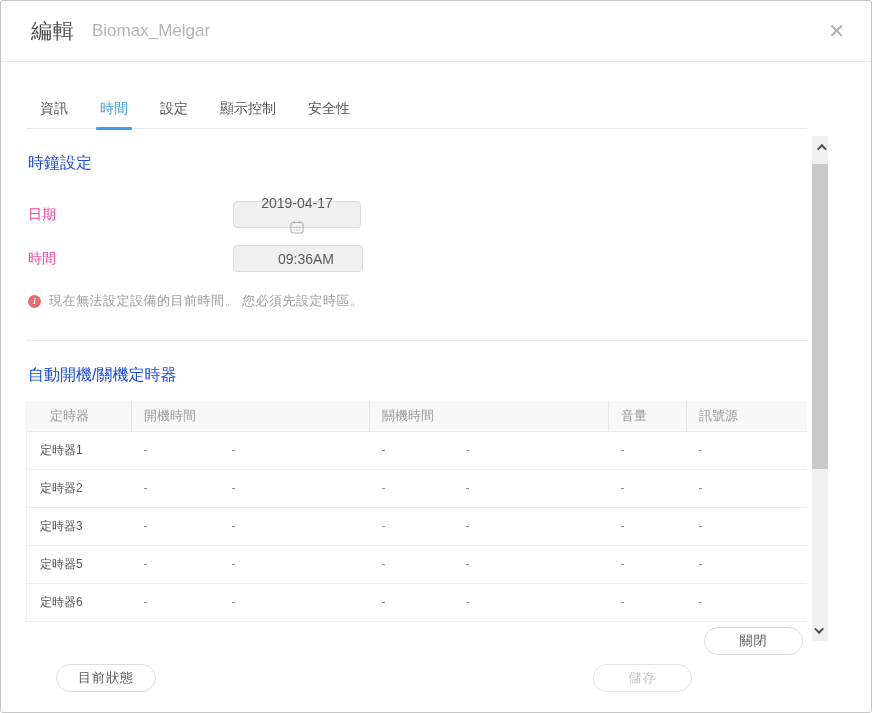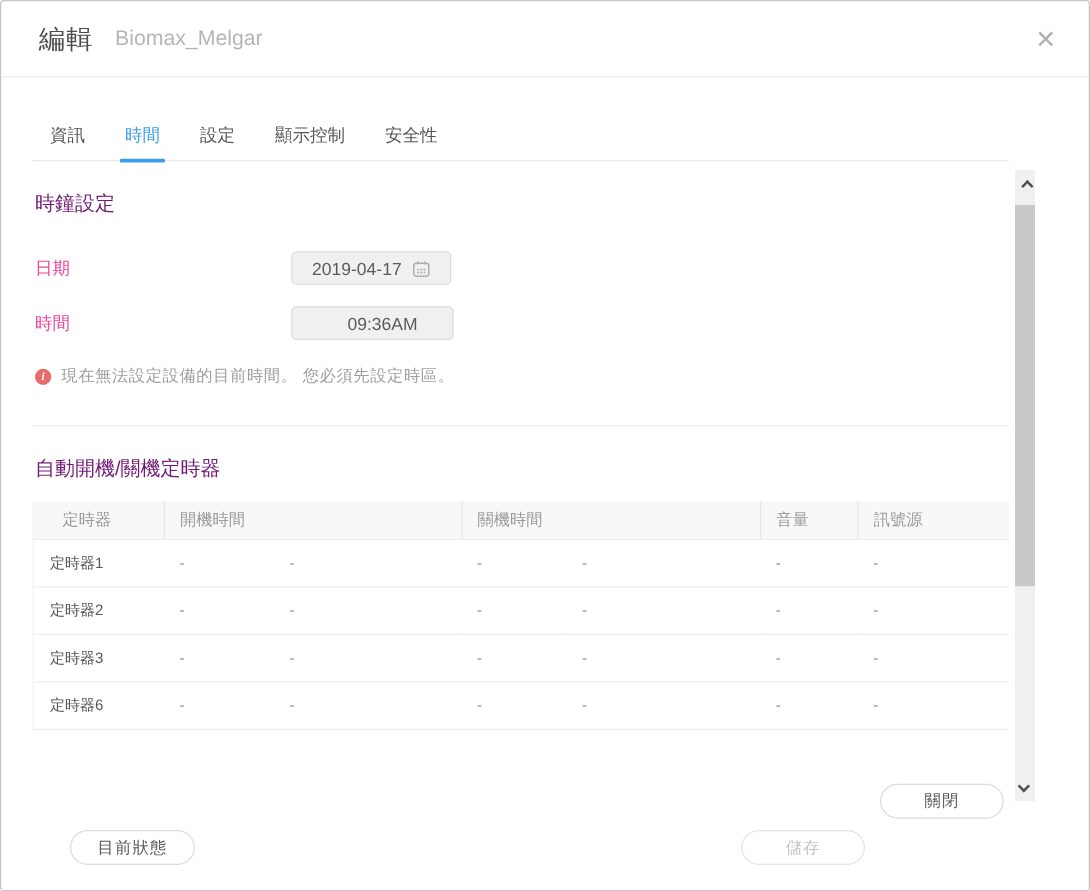--- a/index.html
+++ b/index.html
@@ -38,29 +38,29 @@
   .tab.active::after {
     content:""; position:absolute; left:-2px; right:-2px; bottom:-2px;
     height:3px; background:#3d9fe9; border-radius:1px;
   }
 
   
   .scroll-area {
     position:absolute; top:135px; left:25px; width:781px; height:505px;
     overflow:hidden;
   }
-  .section-heading { font-size:16px; color:#701a75; padding-left:2px; }
+  .section-heading { font-size:16px; color:#1d4ed8; padding-left:2px; }
   .h-clock { margin-top:17px; }
   .form-row { display:flex; align-items:center; height:27px; margin-top:17px; }
   .form-row.first { margin-top:27px; }
   .form-label { font-size:14px; color:#ec4899; width:207px; padding-left:2px; }
   .picker {
     height:27px; background:#f0f0f0; border:1px solid #dcdcdc; border-radius:4px;
     display:flex; align-items:center; justify-content:center;
-    font-size:14px; color:#5a5a5a; cursor:pointer;
+    font-size:14px; color:#5a5a5a; cursor:pointer;flex-direction:column;
   }
   .picker.date { width:128px; gap:9px; }
   .picker.time { width:130px;padding-left:16px; }
   .cal-icon { display:inline-flex; opacity:.75; }
 
   .warning-row { display:flex; align-items:center; margin-top:20px; padding-left:2px; }
   .info-icon {
     width:13px; height:13px; border-radius:50%; background:#e76c6c;
     color:#fff; font-size:9px; font-weight:bold; font-style:italic;
     display:flex; align-items:center; justify-content:center; flex:0 0 13px;
@@ -219,20 +219,29 @@
         <tr>
           <td>定時器3</td>
           <td class="dash">-</td>
           <td class="dash">-</td>
           <td class="dash">-</td>
           <td class="dash">-</td>
           <td class="dash">-</td>
           <td class="dash">-</td>
         </tr>
         <tr>
+          <td>定時器5</td>
+          <td class="dash">-</td>
+          <td class="dash">-</td>
+          <td class="dash">-</td>
+          <td class="dash">-</td>
+          <td class="dash">-</td>
+          <td class="dash">-</td>
+        </tr>
+        <tr>
           <td>定時器6</td>
           <td class="dash">-</td>
           <td class="dash">-</td>
           <td class="dash">-</td>
           <td class="dash">-</td>
           <td class="dash">-</td>
           <td class="dash">-</td>
         </tr>
       </tbody>
     </table>

